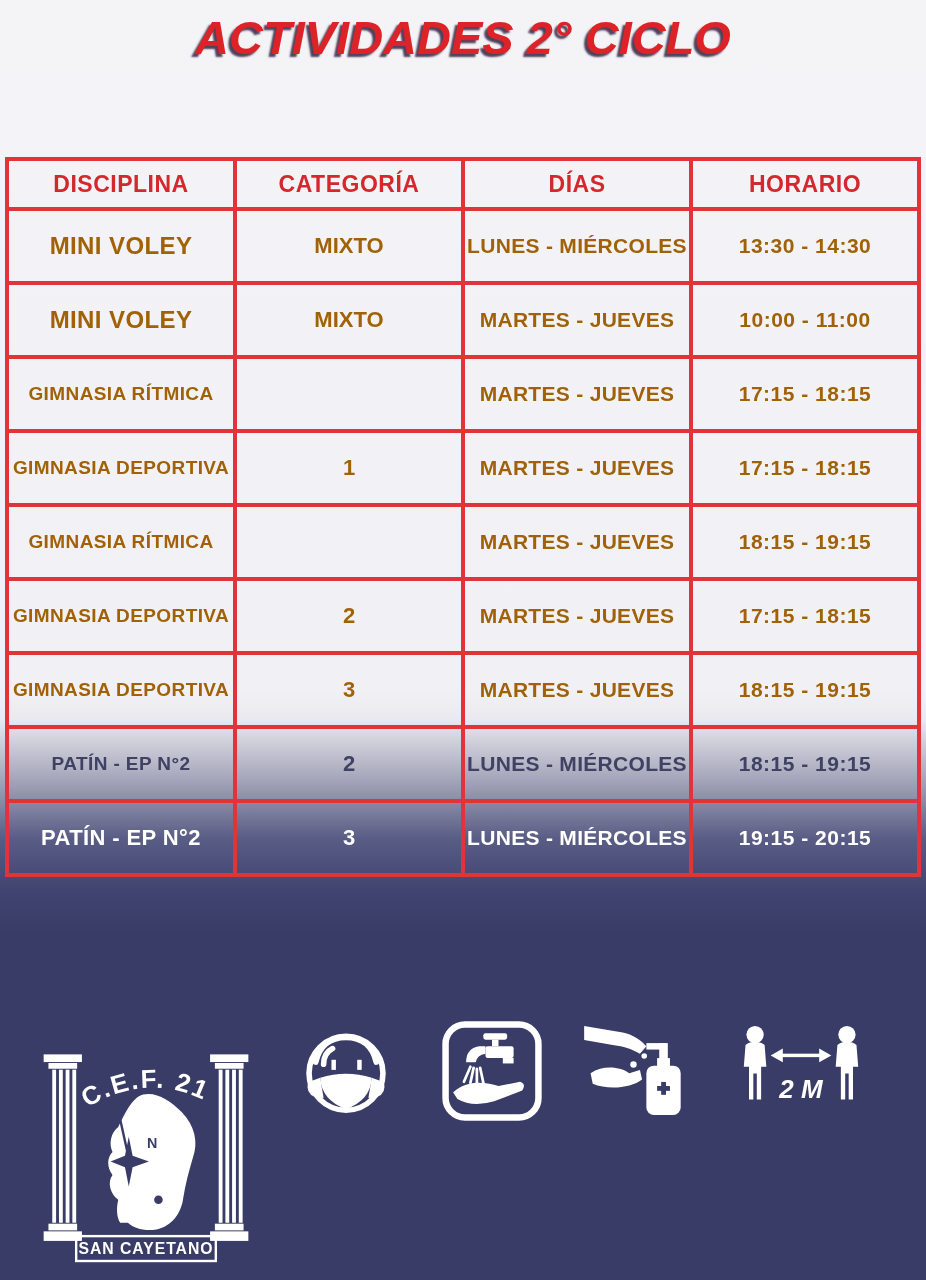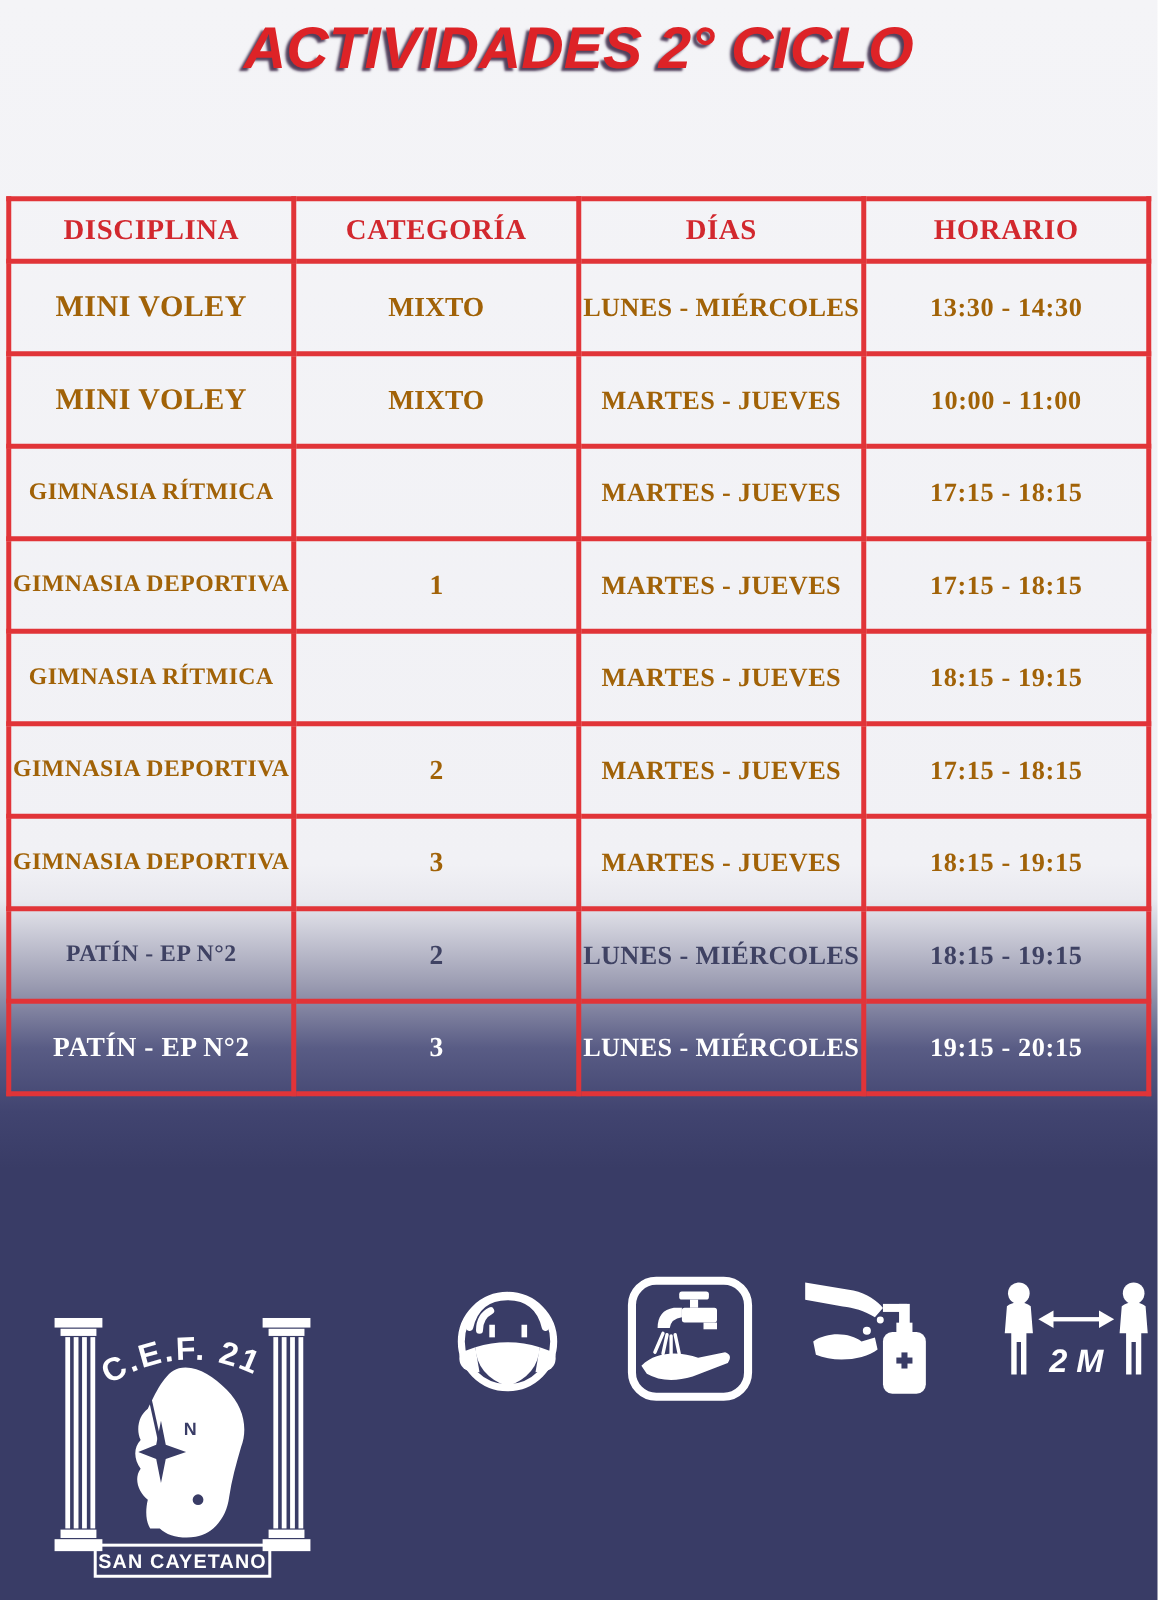--- a/index.html
+++ b/index.html
@@ -18,21 +18,21 @@
   }
   
   .title-block{padding-top:13px;text-align:center;line-height:1.06;}
   .title-line{
     font-style:italic;font-weight:bold;font-size:47px;letter-spacing:0px;
     color:#dd2327;
     text-shadow:-3px 3px 2px #51405c;
   }
   
   .table-wrap{position:absolute;top:157px;left:5px;right:5px;}
-  table{width:100%;border-collapse:collapse;table-layout:fixed;font-family:Liberation Serif, serif;}
+  table{width:100%;border-collapse:collapse;table-layout:fixed;}
   th,td{border:4px solid #e13438;text-align:center;vertical-align:middle;font-weight:bold;}
   th{height:44px;color:#d2282e;font-size:23px;letter-spacing:.5px;}
   td{height:68px;}
   .row-dark td{color:#a16207;}
   .row-fade td{color:#3f4263;}
   .row-white td{color:#ffffff;}
   td:nth-child(1){font-size:19px;letter-spacing:.4px;}
   td:nth-child(2){font-size:22px;}
   td:nth-child(3){font-size:21px;letter-spacing:.3px;}
   td:nth-child(4){font-size:21px;letter-spacing:.5px;}
@@ -50,21 +50,21 @@
   .sumate{
     margin-top:20px;display:inline-block;
     font-style:italic;font-weight:bold;font-size:58px;letter-spacing:1px;
     color:#ffffff;
     text-shadow:
       -4px 0 #c62828, 4px 0 #c62828, 0 -4px #c62828, 0 4px #c62828,
       -3px -3px #c62828, 3px -3px #c62828, -3px 3px #c62828, 3px 3px #c62828,
       0 0 10px rgba(198,40,40,.85);
   }
   .icons-row{
-    margin-top:12px;display:flex;justify-content:flex-end;align-items:center;gap:36px;
+    margin-top:12px;display:flex;justify-content:flex-start;align-items:center;gap:36px;
   }
 </style>
 </head>
 <body>
 
 <div class="title-block">
   <div class="title-line">ACTIVIDADES 2° CICLO</div>
 </div>
 
 <div class="table-wrap">

